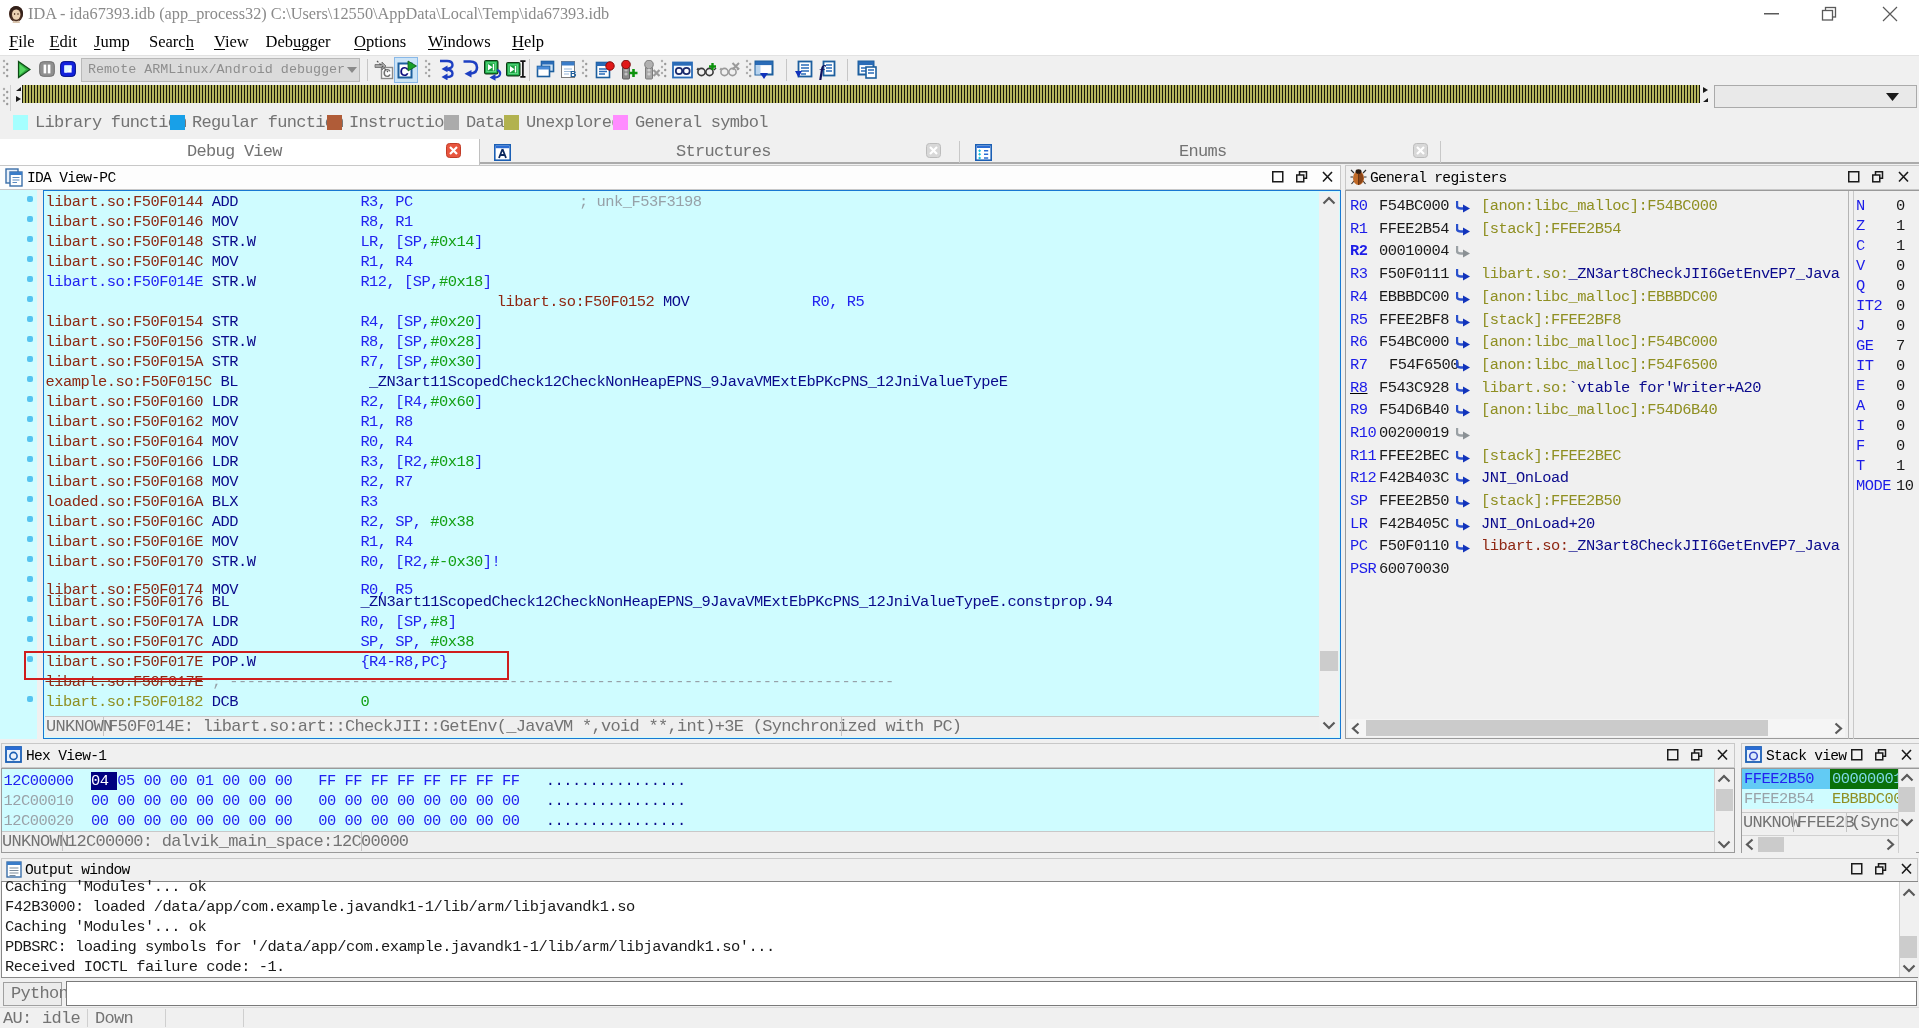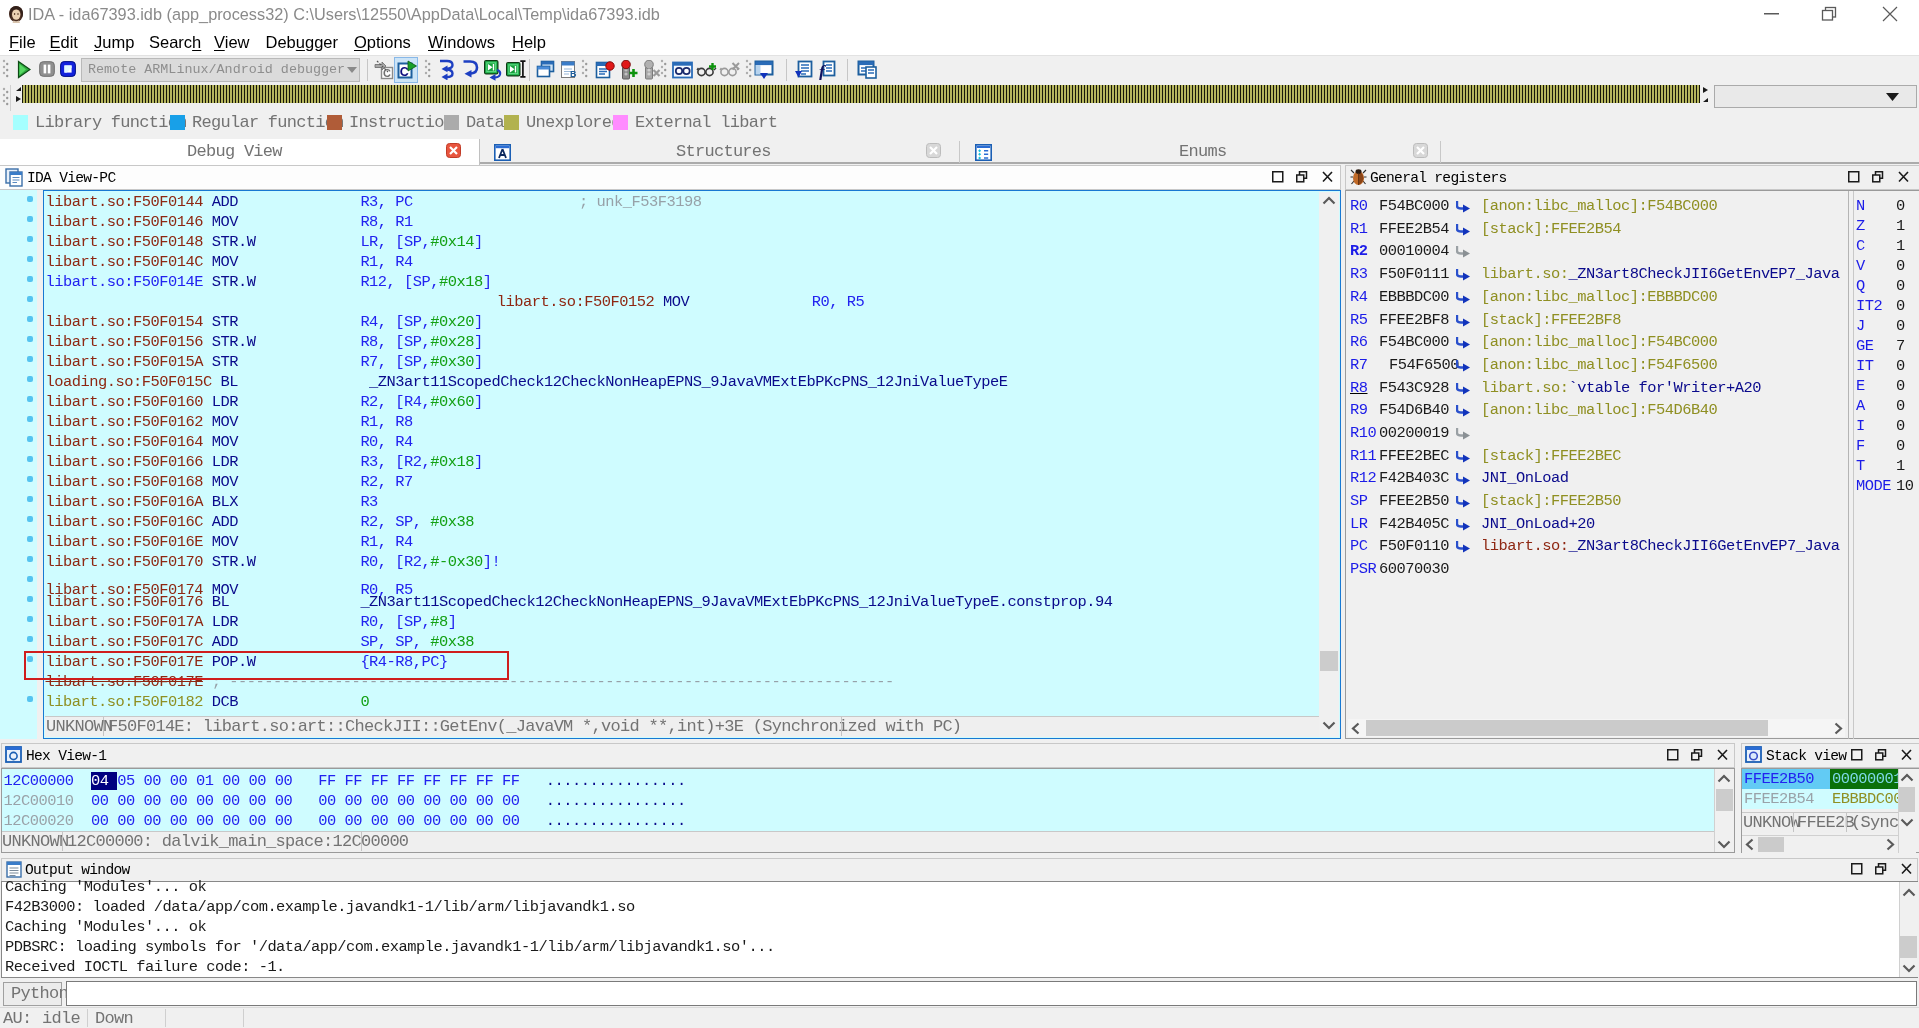--- a/index.html
+++ b/index.html
@@ -1,18 +1,18 @@
 <!DOCTYPE html>
 <html><head><meta charset="utf-8"><style>
 *{margin:0;padding:0;box-sizing:border-box}
 body{width:1919px;height:1028px;background:#f0f0f0;position:relative;overflow:hidden;
  font-family:"Liberation Mono",monospace;-webkit-font-smoothing:antialiased}
 .abs{position:absolute}
 .mono{font-family:"Liberation Mono",monospace}
-.sans{font-family:Liberation Sans, sans-serif}
+.sans{font-family:Liberation Serif, serif}
 .lst{font-size:15.4px;letter-spacing:-0.49px;line-height:20px;white-space:pre}
 .ui{font-size:17px;letter-spacing:-0.72px;white-space:pre;color:#737373}
 .a{color:#8e2712}.ab{color:#2222f0}.m{color:#0a0a8c}.r{color:#2222f0}.n{color:#13a013}
 .cm{color:#97a1a8}.ol{color:#8f8f22}.blk{color:#1a1a1a}
 .dot{position:absolute;width:6px;height:6px;background:#55c3f0;border-radius:2px}
 .regname{color:#1c1ce8}
 .cap{font-size:14.6px;letter-spacing:-0.72px;color:#000;white-space:pre}
 svg{display:block}
 </style></head><body>
 
@@ -255,21 +255,21 @@
 <div class="abs ui" style="left:35px;top:115px;width:160px;height:16px;line-height:16px">Library function</div>
 <div class="abs" style="left:170px;top:115px;width:15px;height:15px;background:#18a0e8"></div>
 <div class="abs ui" style="left:192px;top:115px;width:160px;height:16px;line-height:16px">Regular function</div>
 <div class="abs" style="left:327px;top:115px;width:15px;height:15px;background:#b05c38"></div>
 <div class="abs ui" style="left:349px;top:115px;width:160px;height:16px;line-height:16px">Instruction</div>
 <div class="abs" style="left:444px;top:115px;width:15px;height:15px;background:#ababab"></div>
 <div class="abs ui" style="left:466px;top:115px;width:160px;height:16px;line-height:16px">Data</div>
 <div class="abs" style="left:504px;top:115px;width:15px;height:15px;background:#b2b24f"></div>
 <div class="abs ui" style="left:526px;top:115px;width:160px;height:16px;line-height:16px">Unexplored</div>
 <div class="abs" style="left:613px;top:115px;width:15px;height:15px;background:#ff8cff"></div>
-<div class="abs ui" style="left:635px;top:115px;width:160px;height:16px;line-height:16px">External libart</div>
+<div class="abs ui" style="left:635px;top:115px;width:160px;height:16px;line-height:16px">General symbol</div>
 <div class="abs" style="left:0px;top:139px;width:1919px;height:27px;background:#f0f0f0"></div>
 <div class="abs" style="left:480px;top:162px;width:1439px;height:2px;background:#ababab"></div>
 <div class="abs" style="left:0px;top:139px;width:480px;height:27px;background:#ffffff;border-right:1px solid #c0c0c0"></div>
 <div class="abs ui" style="left:187px;top:144px;width:120px;height:16px;line-height:16px">Debug View</div>
 <svg class="abs" style="left:446px;top:143px" width="15" height="15" viewBox="0 0 15 15">
 <rect x="0.5" y="0.5" width="14" height="14" rx="3" fill="#e8553e" stroke="#c13c28"></rect>
 <path d="M4 4 L11 11 M11 4 L4 11" stroke="#fff" stroke-width="2.2"></path>
 </svg>
 <svg class="abs" style="left:494px;top:144px" width="17" height="17" viewBox="0 0 17 17">
 <rect x="0.8" y="0.8" width="15.4" height="15.4" fill="#ffffff" stroke="#1b5fb4" stroke-width="1.6"></rect>
@@ -341,27 +341,27 @@
 <div class="abs" style="left:841px;top:717px;width:1px;height:19px;background:#c4c4c4"></div>
 <div class="abs mono lst" style="left:45.5px;top:192px;width:1270px;height:20px;"><span class="a">libart.so:F50F0144 </span><span class="m">ADD              </span><span class="r">R3, PC</span>                   <span class="cm">; unk_F53F3198</span></div>
 <div class="abs mono lst" style="left:45.5px;top:212px;width:1270px;height:20px;"><span class="a">libart.so:F50F0146 </span><span class="m">MOV              </span><span class="r">R8, R1</span></div>
 <div class="abs mono lst" style="left:45.5px;top:232px;width:1270px;height:20px;"><span class="a">libart.so:F50F0148 </span><span class="m">STR.W            </span><span class="r">LR, [SP,</span><span class="n">#0x14</span><span class="r">]</span></div>
 <div class="abs mono lst" style="left:45.5px;top:252px;width:1270px;height:20px;"><span class="a">libart.so:F50F014C </span><span class="m">MOV              </span><span class="r">R1, R4</span></div>
 <div class="abs mono lst" style="left:45.5px;top:272px;width:1270px;height:20px;"><span class="ab">libart.so:F50F014E </span><span class="m">STR.W            </span><span class="r">R12, [SP,</span><span class="n">#0x18</span><span class="r">]</span></div>
 <div class="abs mono lst" style="left:45.5px;top:292px;width:1270px;height:20px;text-align:center;"><span class="a">libart.so:F50F0152 </span><span class="m">MOV              </span><span class="r">R0, R5</span></div>
 <div class="abs mono lst" style="left:45.5px;top:312px;width:1270px;height:20px;"><span class="a">libart.so:F50F0154 </span><span class="m">STR              </span><span class="r">R4, [SP,</span><span class="n">#0x20</span><span class="r">]</span></div>
 <div class="abs mono lst" style="left:45.5px;top:332px;width:1270px;height:20px;"><span class="a">libart.so:F50F0156 </span><span class="m">STR.W            </span><span class="r">R8, [SP,</span><span class="n">#0x28</span><span class="r">]</span></div>
 <div class="abs mono lst" style="left:45.5px;top:352px;width:1270px;height:20px;"><span class="a">libart.so:F50F015A </span><span class="m">STR              </span><span class="r">R7, [SP,</span><span class="n">#0x30</span><span class="r">]</span></div>
-<div class="abs mono lst" style="left:45.5px;top:372px;width:1270px;height:20px;"><span class="a">loading.so:F50F015C </span><span class="m">BL               </span><span class="m">_ZN3art11ScopedCheck12CheckNonHeapEPNS_9JavaVMExtEbPKcPNS_12JniValueTypeE</span></div>
+<div class="abs mono lst" style="left:45.5px;top:372px;width:1270px;height:20px;"><span class="a">example.so:F50F015C </span><span class="m">BL               </span><span class="m">_ZN3art11ScopedCheck12CheckNonHeapEPNS_9JavaVMExtEbPKcPNS_12JniValueTypeE</span></div>
 <div class="abs mono lst" style="left:45.5px;top:392px;width:1270px;height:20px;"><span class="a">libart.so:F50F0160 </span><span class="m">LDR              </span><span class="r">R2, [R4,</span><span class="n">#0x60</span><span class="r">]</span></div>
 <div class="abs mono lst" style="left:45.5px;top:412px;width:1270px;height:20px;"><span class="a">libart.so:F50F0162 </span><span class="m">MOV              </span><span class="r">R1, R8</span></div>
 <div class="abs mono lst" style="left:45.5px;top:432px;width:1270px;height:20px;"><span class="a">libart.so:F50F0164 </span><span class="m">MOV              </span><span class="r">R0, R4</span></div>
 <div class="abs mono lst" style="left:45.5px;top:452px;width:1270px;height:20px;"><span class="a">libart.so:F50F0166 </span><span class="m">LDR              </span><span class="r">R3, [R2,</span><span class="n">#0x18</span><span class="r">]</span></div>
 <div class="abs mono lst" style="left:45.5px;top:472px;width:1270px;height:20px;"><span class="a">libart.so:F50F0168 </span><span class="m">MOV              </span><span class="r">R2, R7</span></div>
-<div class="abs mono lst" style="left:45.5px;top:492px;width:1270px;height:20px;"><span class="a">libart.so:F50F016A </span><span class="m">BLX              </span><span class="r">R3</span></div>
+<div class="abs mono lst" style="left:45.5px;top:492px;width:1270px;height:20px;"><span class="a">loaded.so:F50F016A </span><span class="m">BLX              </span><span class="r">R3</span></div>
 <div class="abs mono lst" style="left:45.5px;top:512px;width:1270px;height:20px;"><span class="a">libart.so:F50F016C </span><span class="m">ADD              </span><span class="r">R2, SP, </span><span class="n">#0x38</span><span class="r"></span></div>
 <div class="abs mono lst" style="left:45.5px;top:532px;width:1270px;height:20px;"><span class="a">libart.so:F50F016E </span><span class="m">MOV              </span><span class="r">R1, R4</span></div>
 <div class="abs mono lst" style="left:45.5px;top:552px;width:1270px;height:20px;"><span class="a">libart.so:F50F0170 </span><span class="m">STR.W            </span><span class="r">R0, [R2,</span><span class="n">#-0x30</span><span class="r">]!</span></div>
 <div class="abs mono lst" style="left:45.5px;top:580px;width:1270px;height:20px;"><span class="a">libart.so:F50F0174 </span><span class="m">MOV              </span><span class="r">R0, R5</span></div>
 <div class="abs mono lst" style="left:45.5px;top:592px;width:1270px;height:20px;"><span class="a">libart.so:F50F0176 </span><span class="m">BL               </span><span class="m">_ZN3art11ScopedCheck12CheckNonHeapEPNS_9JavaVMExtEbPKcPNS_12JniValueTypeE.constprop.94</span></div>
 <div class="abs mono lst" style="left:45.5px;top:612px;width:1270px;height:20px;"><span class="a">libart.so:F50F017A </span><span class="m">LDR              </span><span class="r">R0, [SP,</span><span class="n">#8</span><span class="r">]</span></div>
 <div class="abs mono lst" style="left:45.5px;top:632px;width:1270px;height:20px;"><span class="a">libart.so:F50F017C </span><span class="m">ADD              </span><span class="r">SP, SP, </span><span class="n">#0x38</span><span class="r"></span></div>
 <div class="abs mono lst" style="left:45.5px;top:652px;width:1270px;height:20px;"><span class="a">libart.so:F50F017E </span><span class="m">POP.W            </span><span class="r">{R4-R8,PC}</span></div>
 <div class="abs mono lst" style="left:45.5px;top:672px;width:1270px;height:20px;"><span class="a" style="text-decoration:line-through">libart.so:F50F017E</span><span class="cm"> ; ----------------------------------------------------------------------------</span></div>
 <div class="abs mono lst" style="left:45.5px;top:692px;width:1270px;height:20px;"><span class="ol">libart.so:F50F0182</span> <span class="m">DCB</span>              <span class="n">0</span></div>

